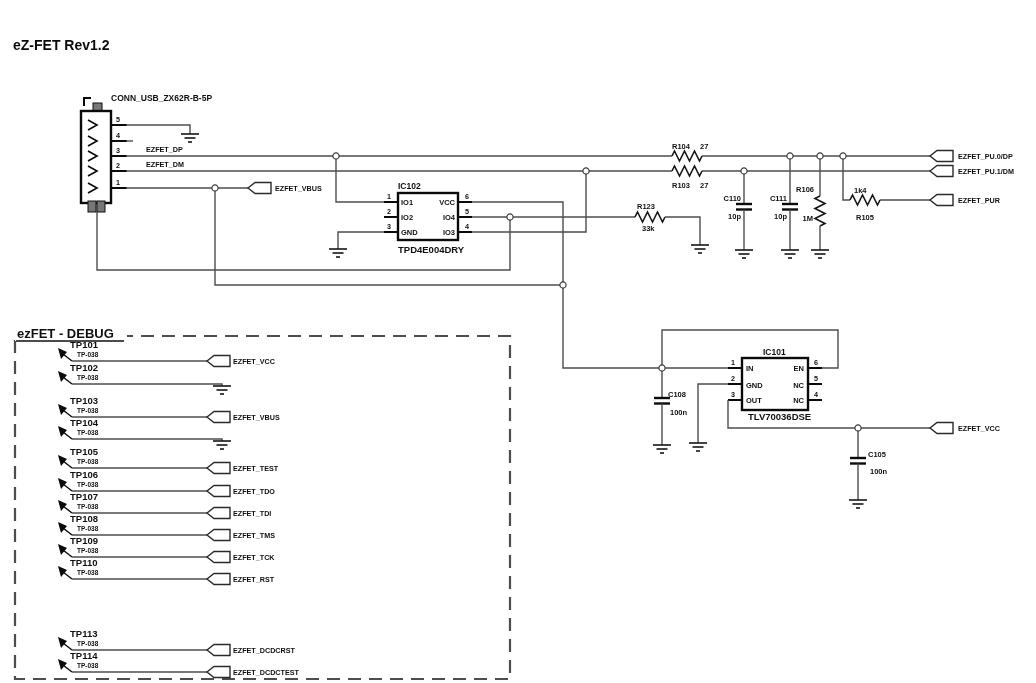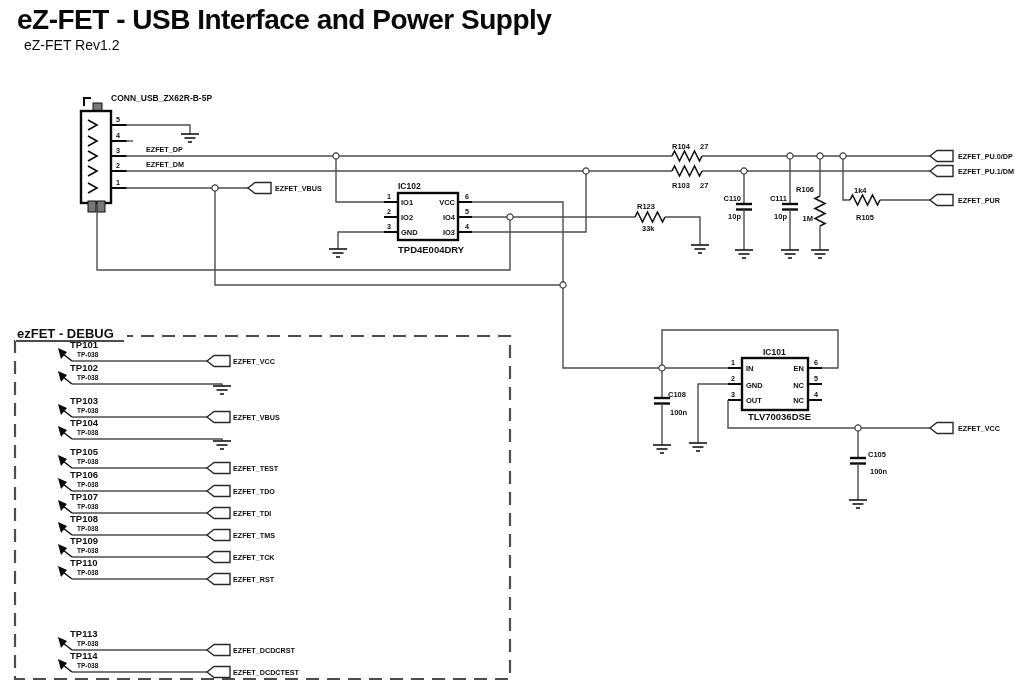--- a/index.html
+++ b/index.html
@@ -1,38 +1,37 @@
 <!DOCTYPE html>
 <html><head>
 <meta charset="utf-8">
 <style>
   html,body{margin:0;padding:0;background:#fff;}
   #page{position:relative;width:1036px;height:683px;background:#ffffff;overflow:hidden;
         font-family:"Liberation Sans",sans-serif;}
   .title{position:absolute;left:17px;top:4px;font-size:28px;font-weight:700;color:#0a0a0a;letter-spacing:-.5px;}
-  .subtitle{position:absolute;left:24px;top:37px;font-size:14px;font-weight:400;color:#0a0a0a;}
+  .subtitle{position:absolute;left:13px;top:37px;font-size:14px;font-weight:700;color:#0a0a0a;}
   svg{position:absolute;left:0;top:0;}
   svg text{font-family:"Liberation Sans",sans-serif;font-weight:700;fill:#0f0f0f;}
   .t65{font-size:6.5px}.t7{font-size:7.2px}.t75{font-size:7.5px}.t85{font-size:8.5px}
   .t95{font-size:9.5px}.t10{font-size:9.5px}.t13{font-size:13px}
   .wire{stroke:#4d4d4d;stroke-width:1.4;fill:none}
   .stub{stroke:#0a0a0a;stroke-width:2;fill:none}
   .sym{stroke:#161616;stroke-width:1.6;fill:none}
   .box{stroke:#0a0a0a;stroke-width:2.4;fill:#fff}
   .jct{fill:#fff;stroke:#3a3a3a;stroke-width:1.2}
   .tag{fill:#fff;stroke:#2a2a2a;stroke-width:1.4}
   .chev{stroke:#0a0a0a;stroke-width:1.6;fill:none}
   .dash{fill:none;stroke:#4d4d4d;stroke-width:2.2;stroke-dasharray:13 8}
   .hatch{fill:#777;stroke:#111;stroke-width:1}
 </style>
 </head>
 <body>
 
 <div id="page">
-  <div class="title">eZ-FET - USB Interface and Power Supply</div>
   <div class="subtitle">eZ-FET Rev1.2</div>
 
   <svg width="1036" height="683" viewBox="0 0 1036 683">
     <defs>
       <g id="gnd" class="sym">
         <line x1="-9" y1="0" x2="9" y2="0"></line>
           <line x1="-5.5" y1="4" x2="5.5" y2="4"></line>
           <line x1="-2" y1="8" x2="2" y2="8"></line>
       </g>
       <path id="res-h" class="sym" d="M0,0 L2.5,-5 L7.5,5 L12.5,-5 L17.5,5 L22.5,-5 L27.5,5 L30,0"></path>

